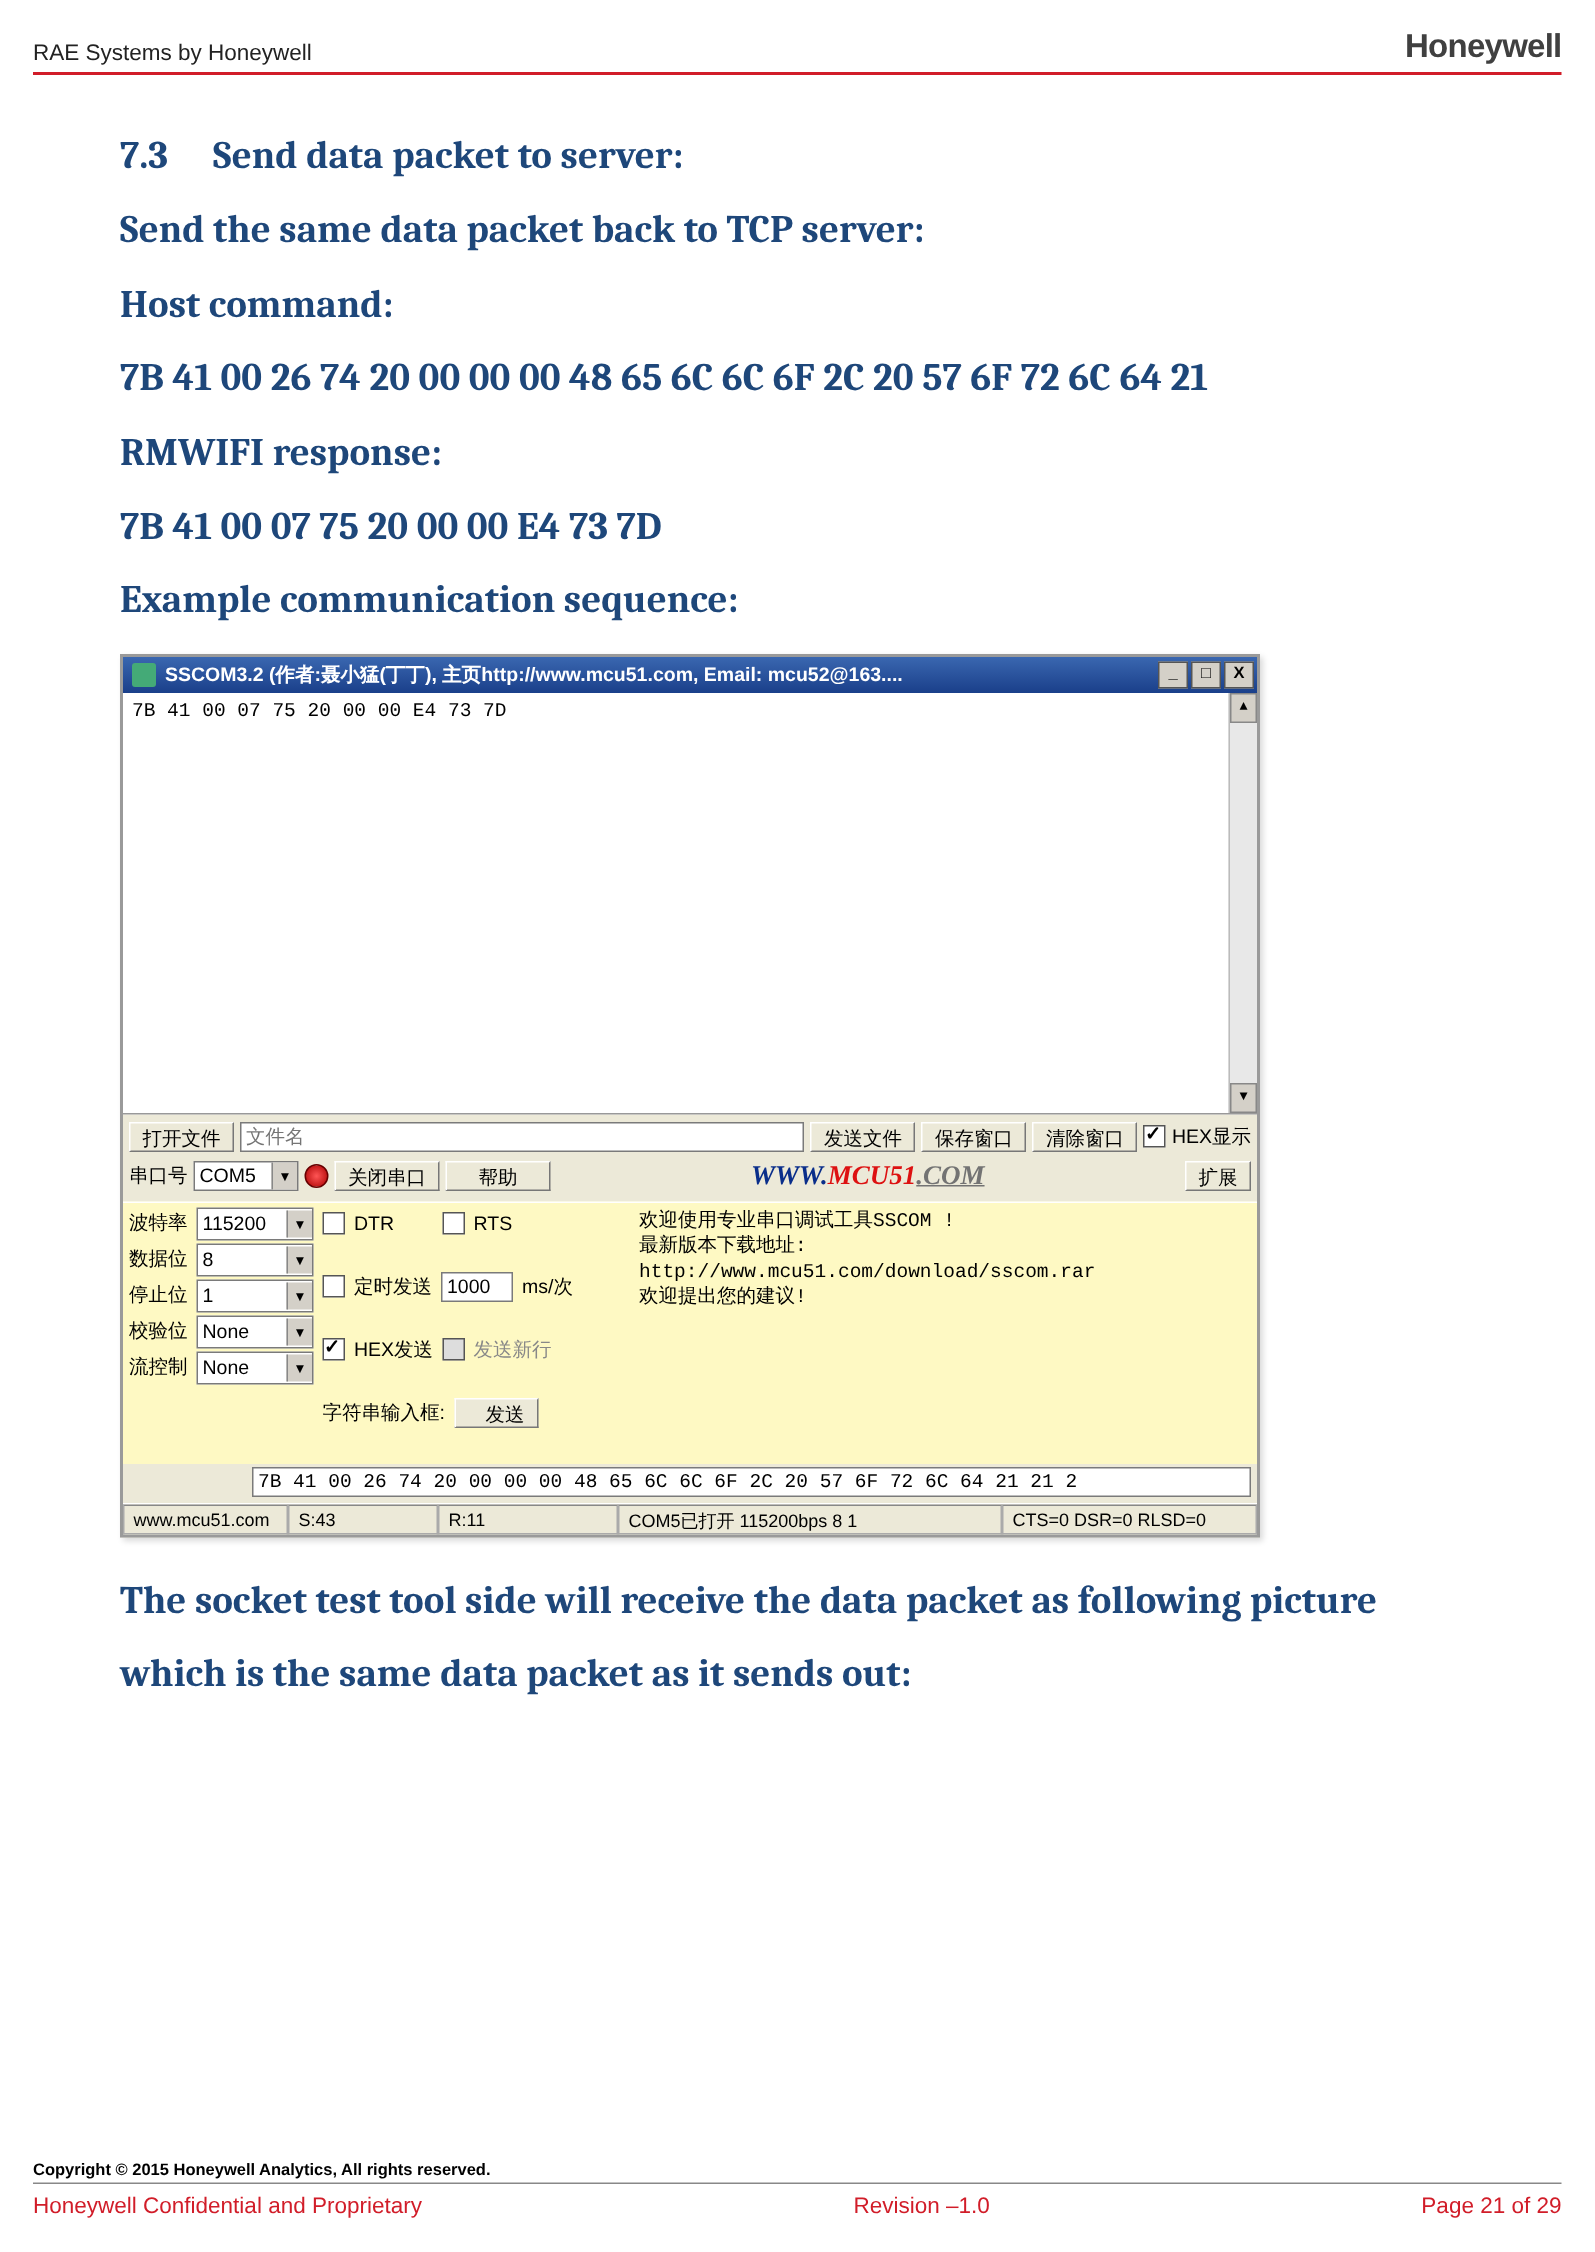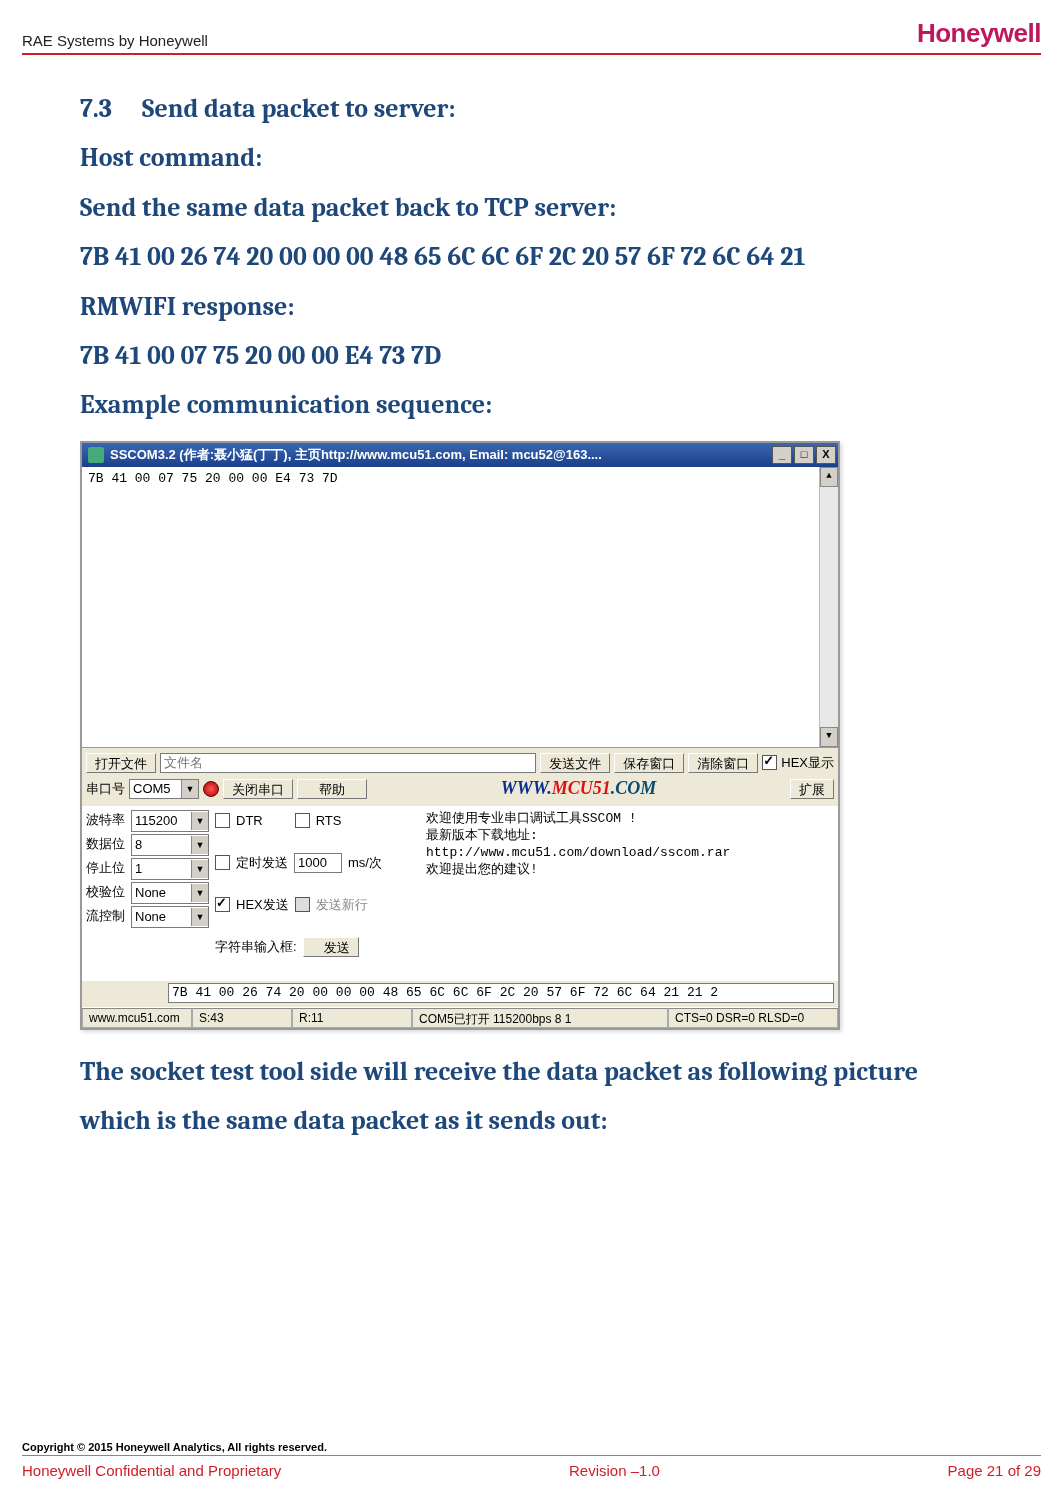--- a/index.html
+++ b/index.html
@@ -25,22 +25,22 @@
     gap: 27px;
   }
   .header-row .left {
     font-family: Arial, sans-serif;
     font-size: 15px;
     color: #222;
   }
   .header-row .right {
     font-family: Arial, sans-serif;
     font-weight: 900;
-    font-size: 26px;
-    color: #be185d;
+    font-size: 22px;
+    color: #404040;
     letter-spacing: -0.5px;
   }
   .content {
     padding: 30px 58px 0 58px;
   }
   .doc-line {
     color: #1e477a;
     font-family: Cambria, Georgia, serif;
     font-weight: bold;
     font-size: 26px;
@@ -111,22 +111,22 @@
     font-size: 13px; padding-left: 3px;
   }
   .w-combo .arrow { background: #d4d0c8; width: 16px; text-align: center; border-left: 1px solid #888; font-size: 9px; line-height: 18px; height: 18px;}
   .lbl { font-size: 13px; white-space: nowrap;}
   .chk { width: 13px; height: 13px; border: 1px solid #555; background: #fff; display: inline-block; vertical-align: middle; position: relative;}
   .chk.checked::after { content: "✓"; position: absolute; top: -3px; left: 0; font-size: 13px; font-weight: bold;}
   .red-dot { width: 14px; height: 14px; background: radial-gradient(#f55,#a00); border-radius: 50%; border: 1px solid #600;}
   .mcu-link { font-family: "Times New Roman", serif; font-style: italic; font-weight: bold; font-size: 18px;}
   .mcu-w { color: #0a2e8a;}
   .mcu-m { color: #d11;}
-  .mcu-rest { color: #0c4a6e;}
-  .lower-grid { display: flex; padding: 3px 4px; background: #ffffff; gap: 6px; border-top: 1px solid #fff;}
+  .mcu-rest { color: #737373; text-decoration: underline;}
+  .lower-grid { display: flex; padding: 3px 4px; background: #fef9c3; gap: 6px; border-top: 1px solid #fff;}
   .col-labels { display: flex; flex-direction: column; gap: 2px; }
   .col-labels .lbl, .col-combos .w-combo { height: 22px; line-height: 20px;}
   .col-combos { display: flex; flex-direction: column; gap: 2px; }
   .mid-col { display: flex; flex-direction: column; gap: 20px; flex: 0 0 205px;}
   .mid-col .row { display: flex; align-items: center; gap: 6px; height: 22px;}
   .info-col { flex: 1; font-family: "SimSun","Courier New",monospace; font-size: 13px; line-height: 17px;}
   .statusbar {
     display: flex; background: #ece9d8; border-top: 1px solid #fff; font-size: 12px;
   }
   .statusbar .cell {
@@ -154,22 +154,22 @@
   <div class="header-row">
     <div class="left">RAE Systems by Honeywell</div>
     <div class="right">Honeywell</div>
   </div>
 
   <div class="content">
     <p class="doc-line section-row">
       <span class="num">7.3</span>
       <span>Send data packet to server:</span>
     </p>
+    <p class="doc-line">Send the same data packet back to TCP server:</p>
     <p class="doc-line">Host command:</p>
-    <p class="doc-line">Send the same data packet back to TCP server:</p>
     <p class="doc-line">7B 41 00 26 74 20 00 00 00 48 65 6C 6C 6F 2C 20 57 6F 72 6C 64 21</p>
     <p class="doc-line">RMWIFI response:</p>
     <p class="doc-line">7B 41 00 07 75 20 00 00 E4 73 7D</p>
     <p class="doc-line">Example communication sequence:</p>
 
     <div class="screenshot">
       <div class="titlebar">
         <span class="app-icon"></span>
         <span class="title-text">SSCOM3.2 (作者:聂小猛(丁丁), 主页http://www.mcu51.com,  Email: mcu52@163....</span>
         <div class="win-btns">

